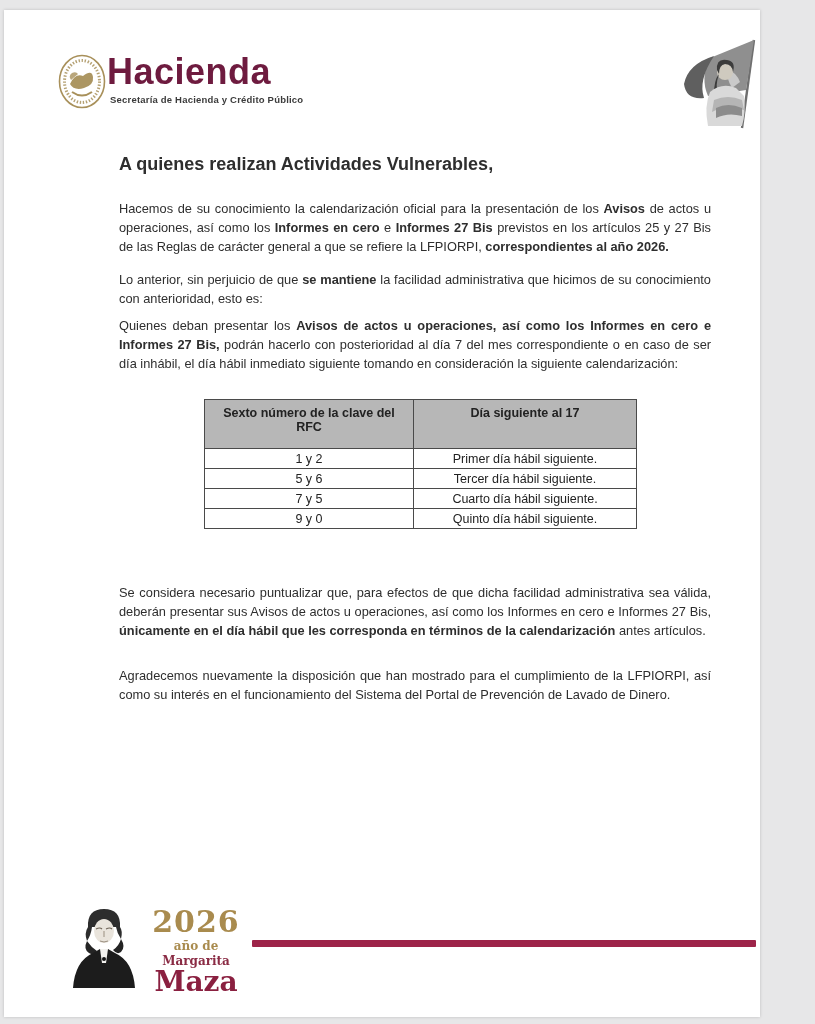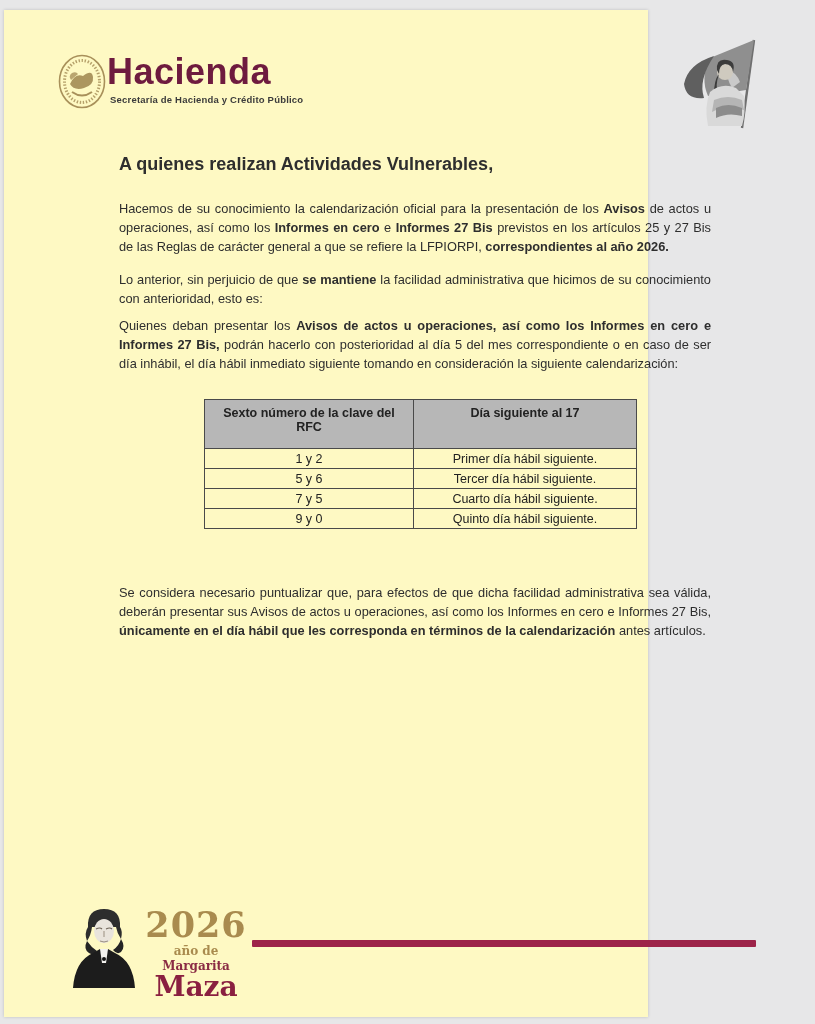--- a/index.html
+++ b/index.html
@@ -5,22 +5,22 @@
   html,body{margin:0;padding:0;}
   body{
     width:815px;height:1024px;
     background:#e7e7e8;
     font-family:"Liberation Sans", sans-serif;
     position:relative;
     overflow:hidden;
   }
   .stage{position:absolute;left:0;top:0;width:815px;height:1024px;}
   .page{
-    position:absolute;left:4px;top:10px;width:644px;height:1007px;
-    background:#fef9c3;
+    position:absolute;left:4px;top:10px;width:756px;height:1007px;
+    background:#ffffff;
     box-shadow:0 0 3px rgba(0,0,0,.18);
   }
   
   .seal{position:absolute;left:54px;top:44px;width:48px;height:55px;}
   .wordmark{
     position:absolute;left:103px;top:42px;
     font-size:36px;font-weight:bold;color:#6e1b3f;
     letter-spacing:.5px;line-height:40px;
   }
   .subtitle{
@@ -60,21 +60,21 @@
   .cal-table th.c1{width:196px;}
   .cal-table th.c2{width:210px;}
   .cal-table td{height:19px;padding:0 4px;text-align:center;}
   
   .portrait{position:absolute;left:55px;top:893px;width:90px;height:85px;}
   .footer-logo{
     position:absolute;left:136px;top:897px;width:112px;
     text-align:center;font-family:"DejaVu Serif", serif;font-weight:bold;
     line-height:1;
   }
-  .fl-year{font-size:35px;color:#a98b4e;letter-spacing:1px;}
+  .fl-year{font-size:30px;color:#a98b4e;letter-spacing:1px;}
   .fl-small{font-size:12px;color:#a98b4e;margin-top:3px;}
   .fl-first{font-size:12px;color:#8a2b44;margin-top:3px;}
   .fl-last{font-size:28px;color:#8a2040;margin-top:1px;}
   .footer-rule{
     position:absolute;left:248px;top:930px;width:504px;height:7px;
     background:#9d2449;border-radius:1px;
   }
 </style>
 </head>
 <body>
@@ -106,21 +106,21 @@
         <path d="M46 74 q12 -6 26 0 l0 8 q-14 -4 -26 2 z" fill="#8c8c8c"></path>
       </svg>
     </div>
 
     <div class="txt salutation">A quienes realizan Actividades Vulnerables,</div>
 
     <p class="txt p1"><span>Hacemos de su conocimiento la calendarización oficial para la presentación de los </span><b>Avisos</b><span> de actos u operaciones, así como los </span><b>Informes en cero</b><span> e </span><b>Informes 27 Bis</b><span> previstos en los artículos 25 y 27 Bis de las Reglas de carácter general a que se refiere la LFPIORPI, </span><b>correspondientes al año 2026.</b></p>
 
     <p class="txt p2"><span>Lo anterior, sin perjuicio de que </span><b>se mantiene</b><span> la facilidad administrativa que hicimos de su conocimiento con anterioridad, esto es:</span></p>
 
-    <p class="txt p3"><span>Quienes deban presentar los </span><b>Avisos de actos u operaciones, así como los Informes en cero e Informes 27 Bis,</b><span> podrán hacerlo con posterioridad al día 5 del mes correspondiente o en caso de ser día inhábil, el día hábil inmediato siguiente tomando en consideración la siguiente calendarización:</span></p>
+    <p class="txt p3"><span>Quienes deban presentar los </span><b>Avisos de actos u operaciones, así como los Informes en cero e Informes 27 Bis,</b><span> podrán hacerlo con posterioridad al día 7 del mes correspondiente o en caso de ser día inhábil, el día hábil inmediato siguiente tomando en consideración la siguiente calendarización:</span></p>
 
     <table class="cal-table">
       <thead>
         <tr>
           <th class="c1">Sexto número de la clave del RFC</th>
           <th class="c2">Día siguiente al 17</th>
         </tr>
       </thead>
       <tbody>
         <tr>
@@ -137,20 +137,21 @@
         </tr>
         <tr>
           <td>9 y 0</td>
           <td>Quinto día hábil siguiente.</td>
         </tr>
       </tbody>
     </table>
 
     <p class="txt p4"><span>Se considera necesario puntualizar que, para efectos de que dicha facilidad administrativa sea válida, deberán presentar sus Avisos de actos u operaciones, así como los Informes en cero e Informes 27 Bis, </span><b>únicamente en el día hábil que les corresponda en términos de la calendarización</b><span> antes artículos.</span></p>
 
+    <p class="txt p5">Agradecemos nuevamente la disposición que han mostrado para el cumplimiento de la LFPIORPI, así como su interés en el funcionamiento del Sistema del Portal de Prevención de Lavado de Dinero.</p>
 
     <div>
       <svg class="portrait" viewBox="0 0 90 85">
         <path d="M29 24 Q28 6 45 6 Q62 6 61 24 Q64 28 62 36 Q58 30 57 24 L33 24 Q32 32 28 38 Q25 30 29 24 Z" fill="#2d2d2d"></path>
         <ellipse cx="45" cy="28" rx="10" ry="12" fill="#e9e4dc"></ellipse>
         <path d="M37 26 q4 -2 6 0 M47 26 q4 -2 6 0" stroke="#6f6457" stroke-width="1.1" fill="none"></path>
         <path d="M45 28 l0 6 M41 38 q4 2 8 0" stroke="#9a8f80" stroke-width="1" fill="none"></path>
         <path d="M28 38 q-4 8 2 12 q4 3 8 -2 Q32 44 28 38 Z" fill="#242424"></path>
         <path d="M62 36 q5 8 0 13 q-4 3 -8 -2 q6 -4 8 -11 Z" fill="#242424"></path>
         <path d="M14 85 Q16 58 34 50 L41 46 L49 46 L56 50 Q74 58 76 85 Z" fill="#1c1c1c"></path>

